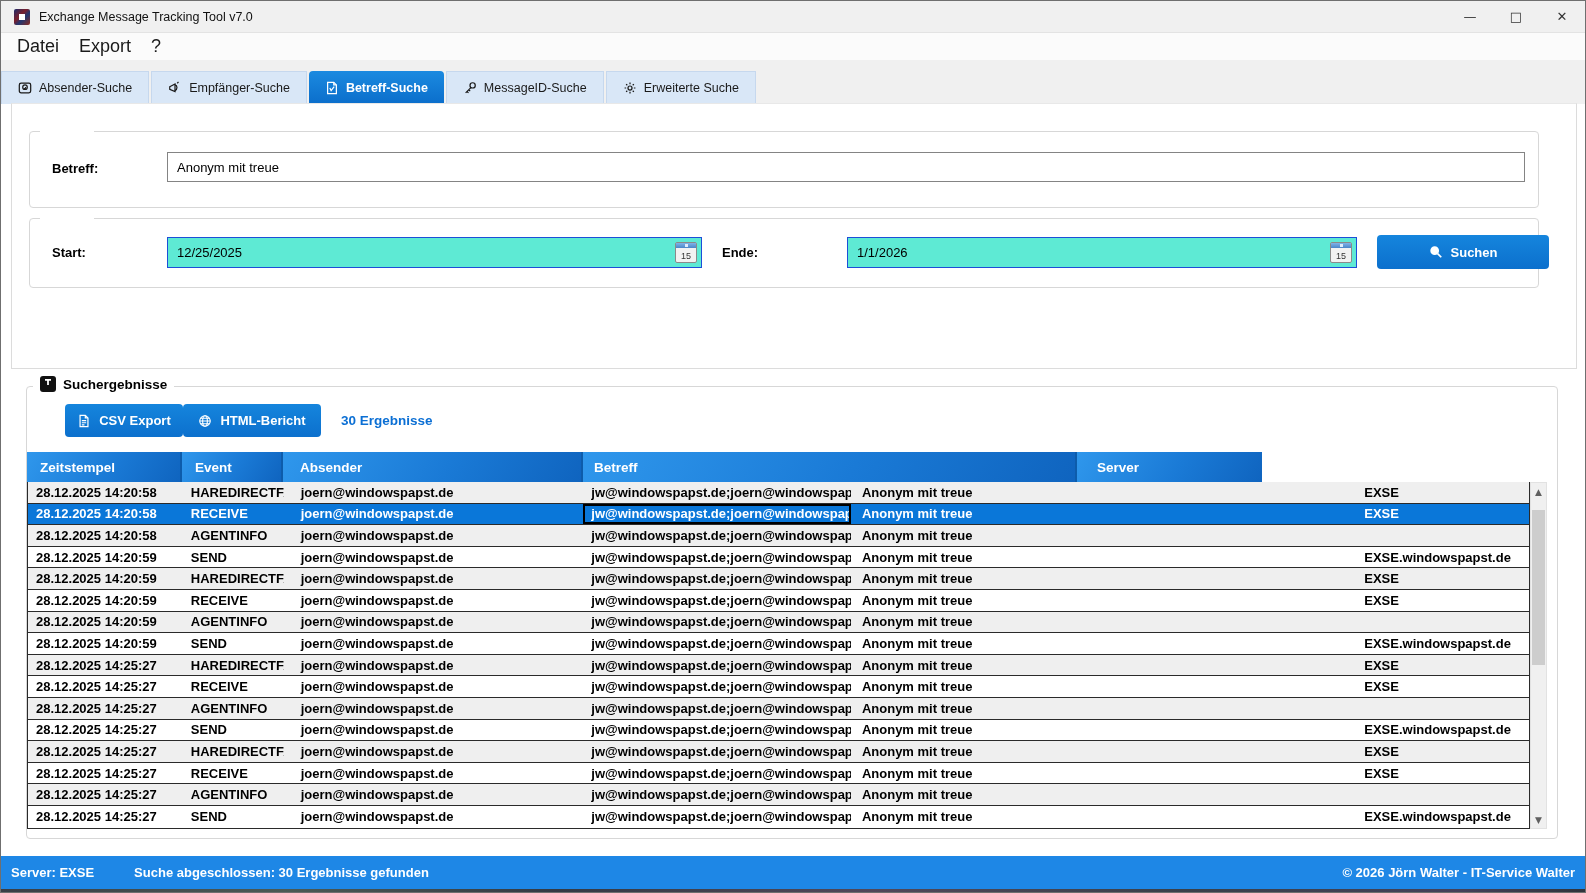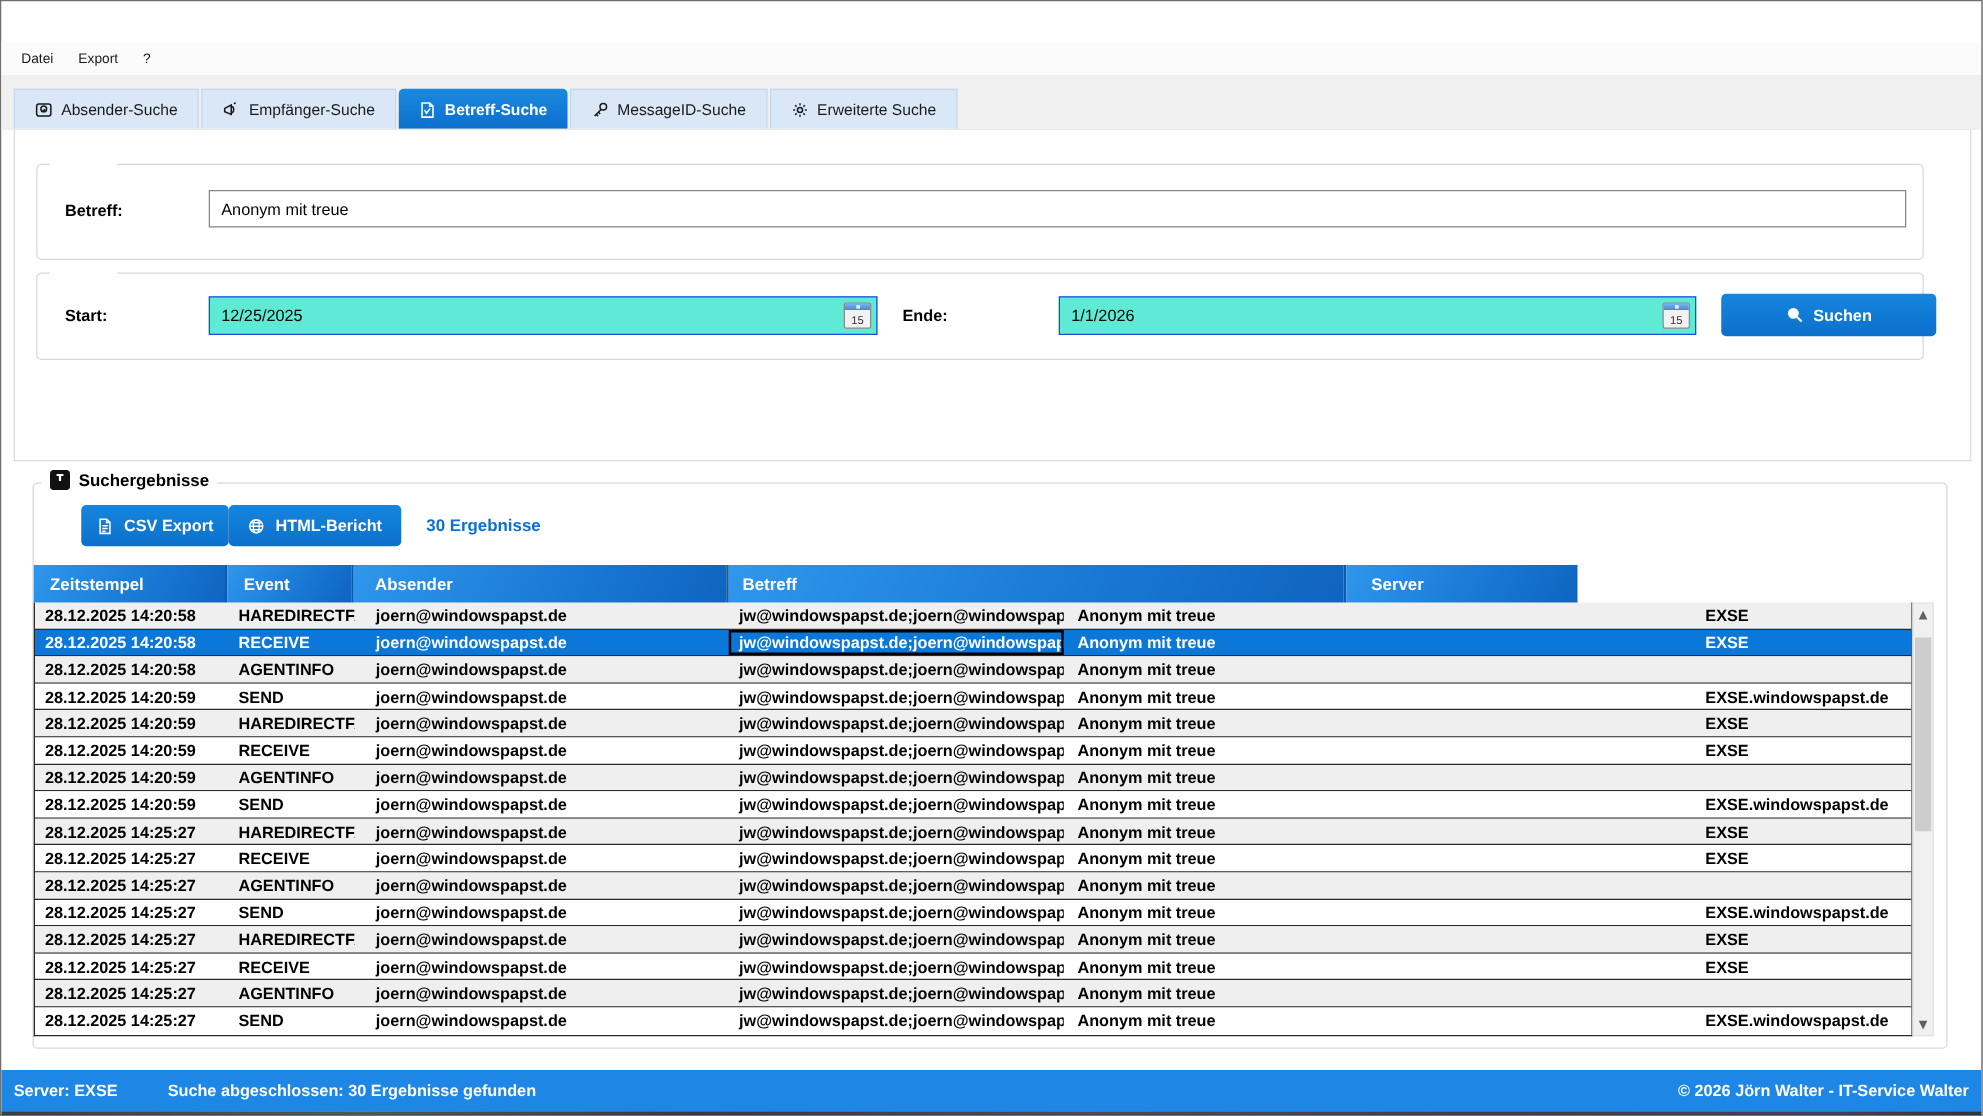--- a/index.html
+++ b/index.html
@@ -26,25 +26,25 @@
   .win-controls { margin-left:auto; display:flex; height:100%; }
   .win-btn {
     width:46px; height:100%; display:flex; align-items:center; justify-content:center;
     font-size:13px; color:#333; cursor:default; font-family:"DejaVu Sans",sans-serif;
   }
   
   .menubar {
     position:absolute; top:32px; left:0; right:0; height:27px; background:#fbfbfb;
     display:flex; align-items:center; gap:0; padding-left:6px;
   }
-  .menu-item { font-size:11px; color:#1a1a1a; padding:4px 10px; }
+  .menu-item { font-size:18px; color:#1a1a1a; padding:4px 10px; }
   
   .tabstrip {
     position:absolute; top:59px; left:0; right:0; height:44px; background:#f0f0f0;
-    display:flex; align-items:flex-end; padding-left:10px;
+    display:flex; align-items:flex-end; 
   }
   .tab {
     height:33px; display:flex; align-items:center; gap:7px; padding:0 16px;
     background:#d9e7f7; color:#1a1a1a; font-size:12.5px; margin-right:2px;
     border:1px solid #c6d8ee; border-bottom:none;
   }
   .tab svg { width:14px; height:14px; }
   .tab.active {
     background:linear-gradient(180deg,#1b8ae0,#0b6ecb); color:#fff; font-weight:bold;
     border:none; border-radius:4px 4px 0 0;
@@ -162,20 +162,29 @@
   .desktop-strip {
     position:absolute; left:0; right:0; top:888px; height:5px;
     background:linear-gradient(90deg,#3a3e46 0%,#4b5a55 18%,#343a44 35%,#51485a 55%,#39404a 75%,#44415a 92%,#30343c 100%);
   }
 </style>
 </head>
 <body>
 
 <div class="window">
 
+  <div class="titlebar">
+    <div class="app-icon"></div>
+    <span class="title-text">Exchange Message Tracking Tool v7.0</span>
+    <div class="win-controls">
+      <div class="win-btn">—</div>
+      <div class="win-btn">□</div>
+      <div class="win-btn">✕</div>
+    </div>
+  </div>
 
   <div class="menubar">
     <span class="menu-item">Datei</span>
     <span class="menu-item">Export</span>
     <span class="menu-item">?</span>
   </div>
 
   <div class="tabstrip">
     <div class="tab" id="tab-0">
       <svg viewBox="0 0 16 16" fill="none" stroke="currentColor" stroke-width="1.4">

